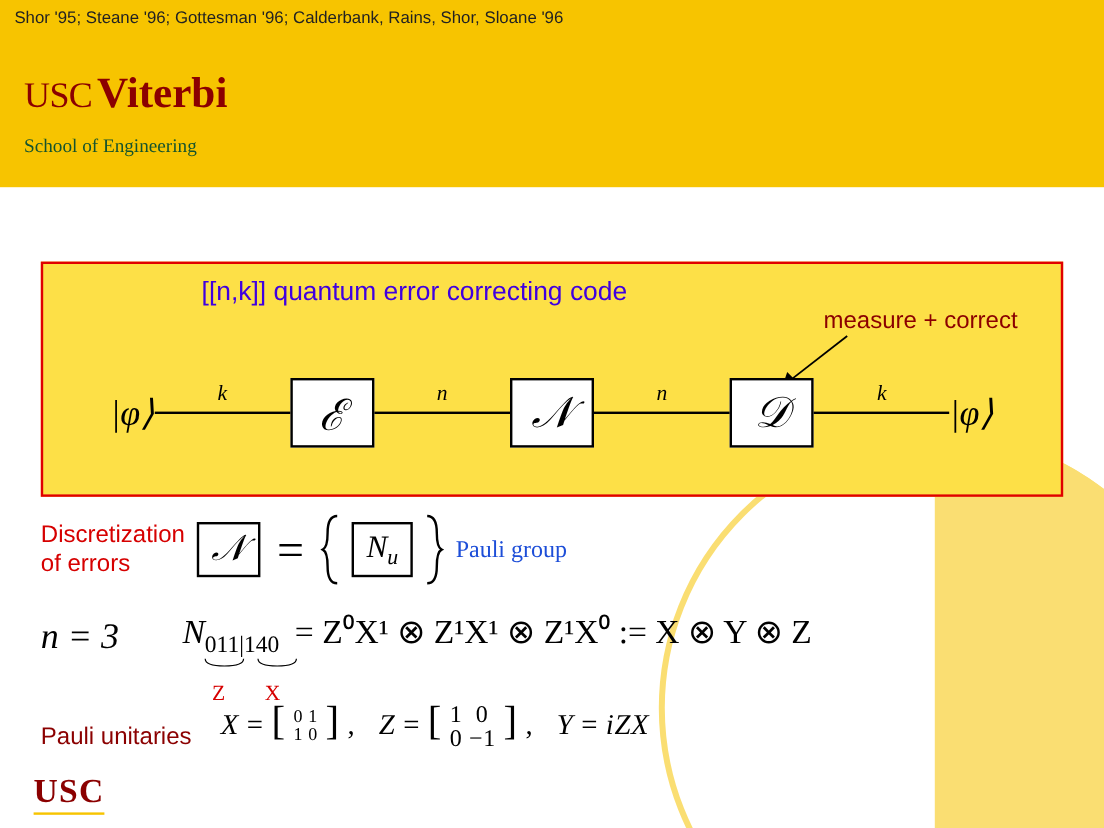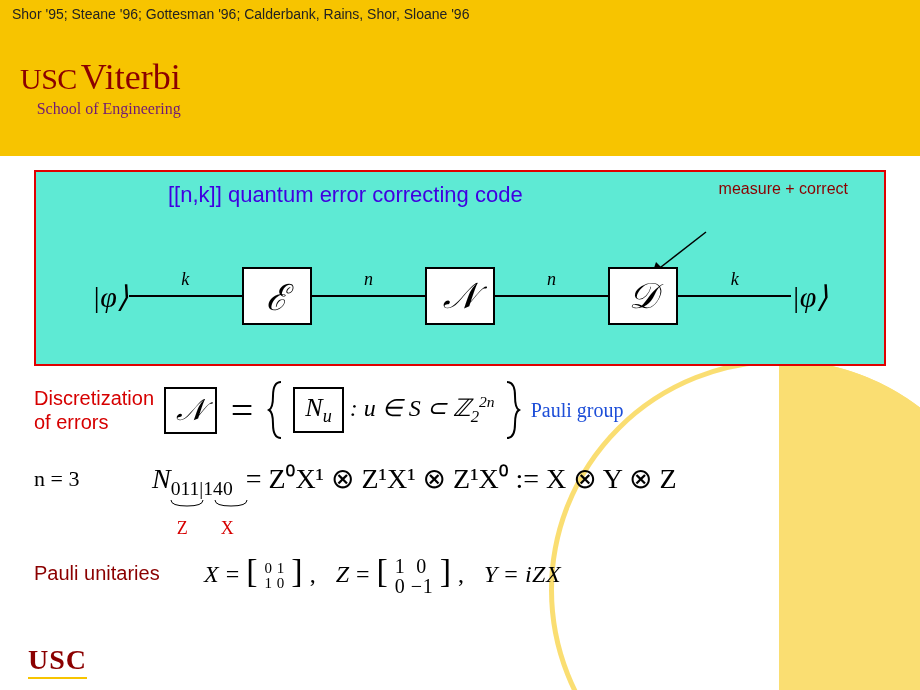--- a/index.html
+++ b/index.html
@@ -30,61 +30,61 @@
   .viterbi-line {
     font-family: Georgia, 'Times New Roman', serif;
     color: #8b0000;
   }
   .viterbi-usc {
     font-size: 30px;
     letter-spacing: -0.5px;
   }
   .viterbi-main {
     font-size: 36px;
-    font-weight: normal;
+    font-weight: bold;
   }
   .viterbi-sub {
     font-family: Georgia, serif;
     font-size: 16px;
-    color: #701a75;
-    margin-top: 2px;
-    text-align: right;
+    color: #14532d;
+    margin-top: 16px;
   }
   .bg-arc {
     position: absolute;
     right: -120px;
     bottom: -160px;
     width: 520px;
     height: 520px;
     opacity: 0.55;
     z-index: 0;
   }
   .content {
     position: relative;
     z-index: 1;
     padding: 14px 34px 0 34px;
   }
   .redbox {
     border: 2px solid #e00000;
-    background: #5eead4;
+    background: #fde047;
     padding: 10px 24px 24px 24px;
     position: relative;
     height: 196px;
+    margin-top: 48px;
   }
   .nk-title {
     color: #4000e0;
     font-size: 22px;
     padding-left: 108px;
   }
   .measure-label {
     position: absolute;
     right: 36px;
-    top: 8px;
+    top: 36px;
     color: #8b0000;
-    font-size: 16px;
+    font-size: 20px;
   }
   .arrow-svg {
     position: absolute;
     right: 168px;
     top: 54px;
   }
   .circuit {
     display: flex;
     align-items: center;
     position: absolute;
@@ -157,32 +157,31 @@
     color: #1d4ed8;
     font-size: 20px;
     margin-left: 4px;
   }
   .row3 {
     display: flex;
     align-items: flex-start;
     margin-top: 18px;
     font-family: Georgia, 'Times New Roman', serif;
   }
-  .n3 { font-size: 22px; padding-top: 8px; width: 118px; }
+  .n3 { font-size: 30px; font-style: italic; padding-top: 8px; width: 118px; }
   .Nexp { font-size: 28px; position: relative; }
   .sub011 { position: relative; display: inline-block; }
   .under-brace { position: absolute; font-size: 18px; text-align: center; }
   .zlabel { color: #d60000; left: 6px; top: 40px; }
   .xlabel { color: #d60000; left: 50px; top: 40px; }
   .row4 {
     display: flex;
-    align-items: center;
-    margin-top: 52px;
-    font-family: Georgia, 'Times New Roman', serif;
-    gap: 20px;
+    align-items: flex-end;
+    margin-top: 34px;
+    font-family: Georgia, 'Times New Roman', serif;
   }
   .pu-label {
     color: #8b0000;
     font-size: 20px;
     font-family: Arial, sans-serif;
     width: 150px;
   }
   .matrices { font-size: 24px; letter-spacing: 0.5px; }
   .usc-logo {
     position: absolute;
@@ -255,23 +254,20 @@
     <div class="disc-label">Discretization of errors</div>
     <div class="eqN">
       <span class="boxed">𝒩</span>
       <span style="font-size:40px; margin:0 8px;">=</span>
       <svg class="brace-svg" width="20" viewBox="0 0 20 60">
         <path d="M14 2 Q6 2 6 16 Q6 28 2 30 Q6 32 6 44 Q6 58 14 58" fill="none" stroke="#000" stroke-width="2"></path>
       </svg>
       <span class="boxed" style="font-size:26px;">
         <span>N</span><sub>u</sub>
       </span>
-      <span style="font-size:24px; font-style:italic;">
-        <span>: u ∈ S ⊂ ℤ</span><sub>2</sub><sup>2n</sup>
-      </span>
       <svg class="brace-svg" width="20" viewBox="0 0 20 60">
         <path d="M6 2 Q14 2 14 16 Q14 28 18 30 Q14 32 14 44 Q14 58 6 58" fill="none" stroke="#000" stroke-width="2"></path>
       </svg>
       <span class="pauli-grp">Pauli group</span>
     </div>
   </div>
 
   <div class="row3">
     <div class="n3">n = 3</div>
     <div class="Nexp">

